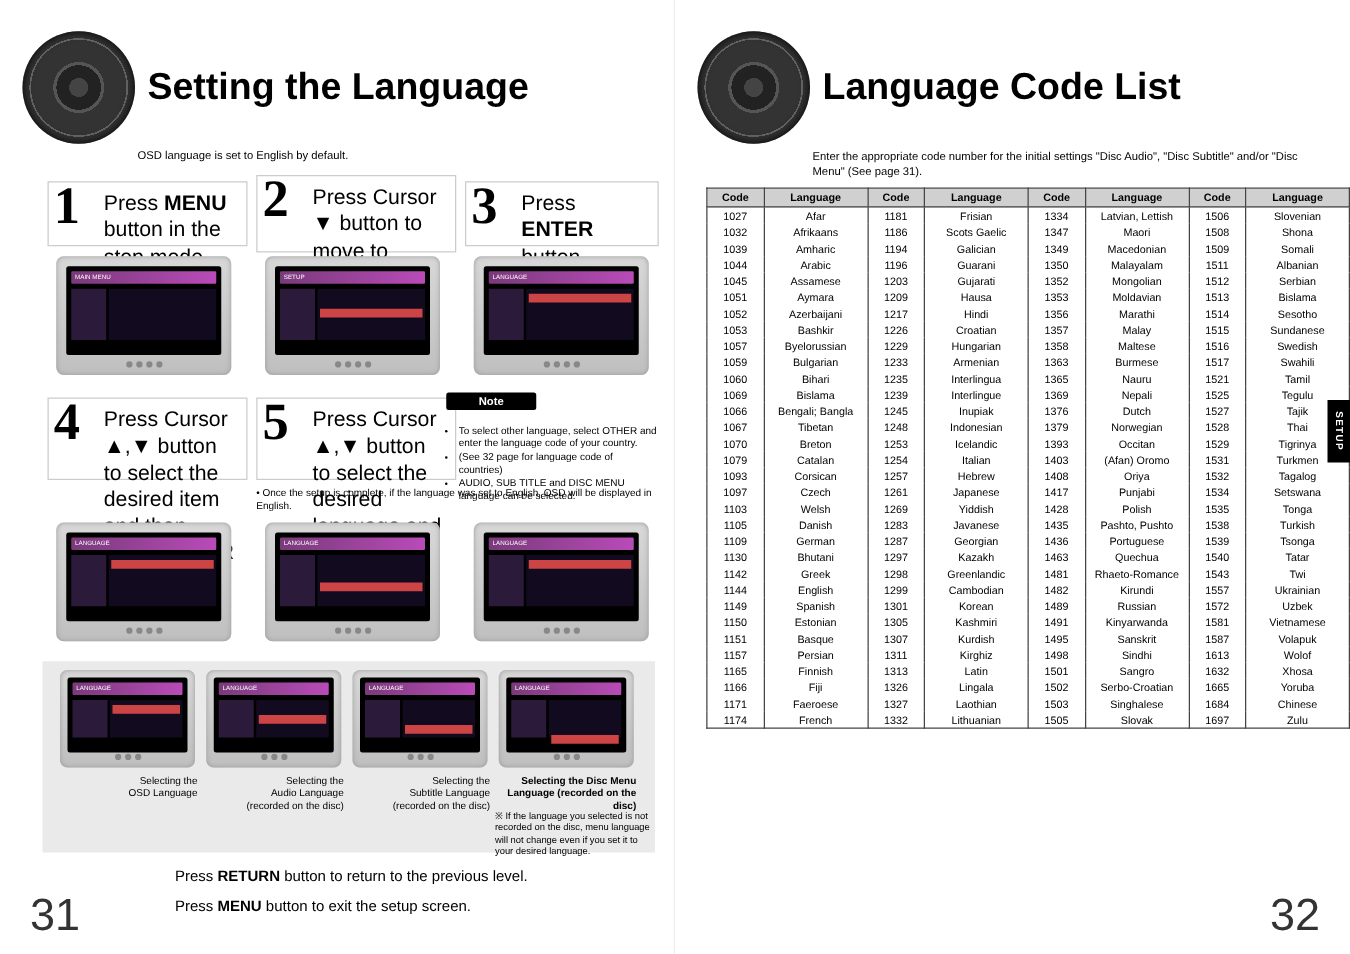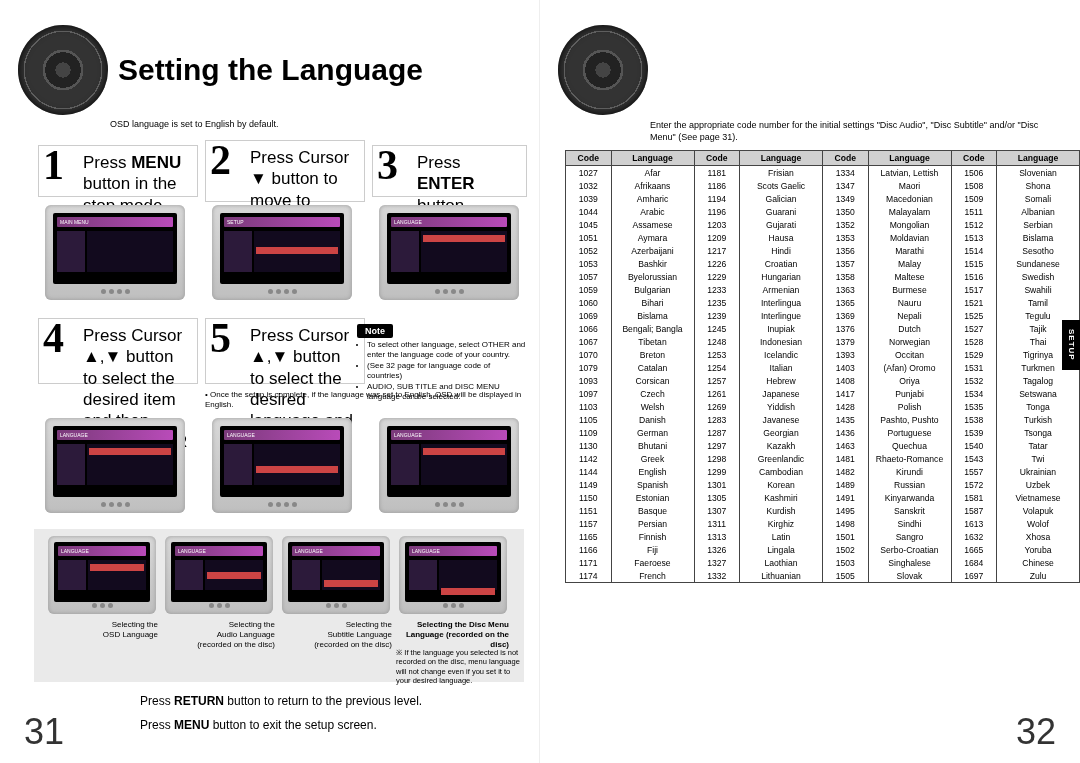--- a/index.html
+++ b/index.html
@@ -33,21 +33,21 @@
 .tv .hl{position:absolute;height:7px;left:2px;right:2px;background:#c44}
 .tv .btns{position:absolute;bottom:3px;left:0;right:0;height:8px;display:flex;justify-content:center;gap:3px}
 .tv .btns span{width:5px;height:5px;background:#888;border-radius:50%}
 .tvT1{left:45px;top:205px}.tvT2{left:212px;top:205px}.tvT3{left:379px;top:205px}
 .tvM1{left:45px;top:418px}.tvM2{left:212px;top:418px}.tvM3{left:379px;top:418px}
 .tvS{width:108px;height:78px}
 .tvS .scr{left:6px;top:6px;right:6px;bottom:12px}
 
 .tvB1{left:48px;top:536px}.tvB2{left:165px;top:536px}.tvB3{left:282px;top:536px}.tvB4{left:399px;top:536px}
 
-.note-badge{position:absolute;left:357px;top:324px;background:#000;color:#fff;font-size:9px;font-weight:bold;padding:2px 8px;border-radius:2px}
+.note-badge{position:absolute;left:357px;top:314px;background:#000;color:#fff;font-size:9px;font-weight:bold;padding:2px 26px;border-radius:2px}
 .note-text{position:absolute;left:357px;top:340px;width:170px;font-size:8px;line-height:1.3}
 .note2{position:absolute;left:205px;top:390px;width:320px;font-size:8px;line-height:1.25}
 .note2 ul,.note-text ul{margin:0;padding-left:10px}
 .caption{position:absolute;font-size:8px;text-align:right;width:110px;line-height:1.25}
 .cap1{left:48px;top:620px}.cap2{left:165px;top:620px}.cap3{left:282px;top:620px}.cap4{left:399px;top:620px;font-weight:bold}
 .foot4{position:absolute;left:396px;top:648px;width:130px;font-size:7.5px;line-height:1.25}
 .return{position:absolute;left:140px;top:694px;font-size:12px}
 .menu{position:absolute;left:140px;top:718px;font-size:12px}
 .pgno{position:absolute;bottom:10px;font-size:36px;font-family:Arial;font-weight:300;color:#333}
 .pgL{left:24px}.pgR{right:24px}
@@ -245,20 +245,21 @@
   <div class="foot4">※ If the language you selected is not recorded on the disc, menu language will not change even if you set it to your desired language.</div>
 
   <div class="return">Press <b>RETURN</b> button to return to the previous level.</div>
   <div class="menu">Press <b>MENU</b> button to exit the setup screen.</div>
   <div class="pgno pgL">31</div>
 </div>
 
 <div class="page">
   <div class="hdr">
     <span class="speaker"></span>
+    <h1>Language Code List</h1>
   </div>
   <div class="sub-r">Enter the appropriate code number for the initial settings "Disc Audio", "Disc Subtitle" and/or "Disc Menu" (See page 31).</div>
 
   <div class="tblwrap">
     <table class="codes">
       <thead>
           <tr id="thr">
             <th>Code</th>
             <th>Language</th>
             <th>Code</th>

